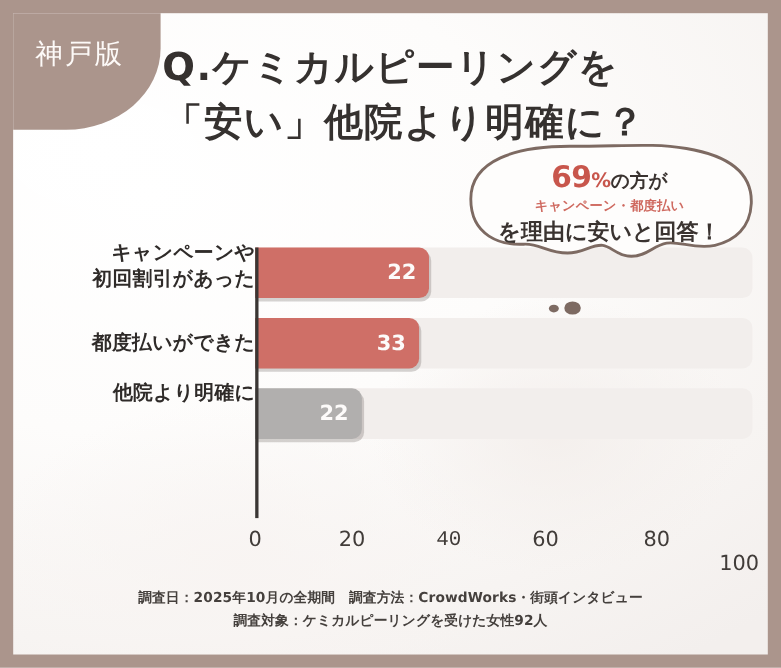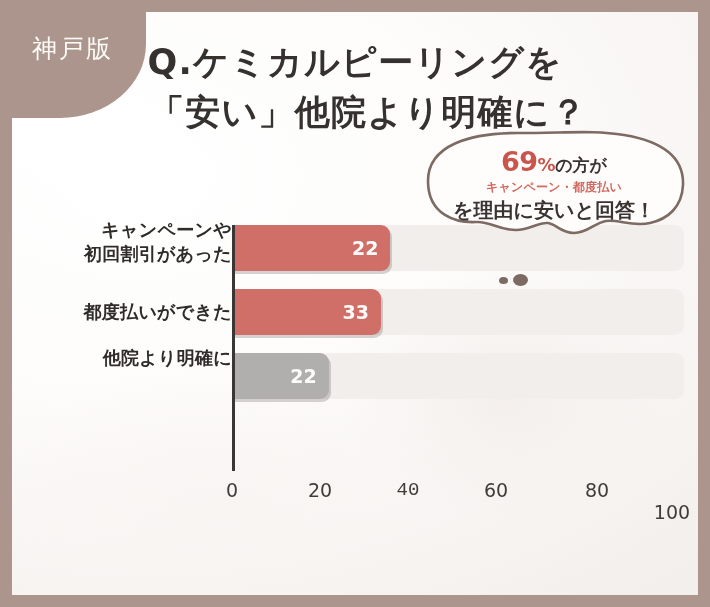--- a/index.html
+++ b/index.html
@@ -289,15 +289,19 @@
       <div id="xticks">
           <div class="xtick" style="left: 220px;">0</div>
           <div class="xtick" style="left: 308px;">20</div>
           <div class="xtick" style="left: 396px; font-family: Liberation Mono, monospace;">40</div>
           <div class="xtick" style="left: 484px;">60</div>
           <div class="xtick" style="left: 585px;">80</div>
           <div class="xtick" style="left: 660px; margin-top: 22px;">100</div>
         </div>
     </div>
 
+    <div id="footer">
+      <div class="foot-line">調査日：2025年10月の全期間　調査方法：CrowdWorks・街頭インタビュー</div>
+      <div class="foot-line">調査対象：ケミカルピーリングを受けた女性92人</div>
+    </div>
 
   </div>
 </div>
 
 </body></html>

